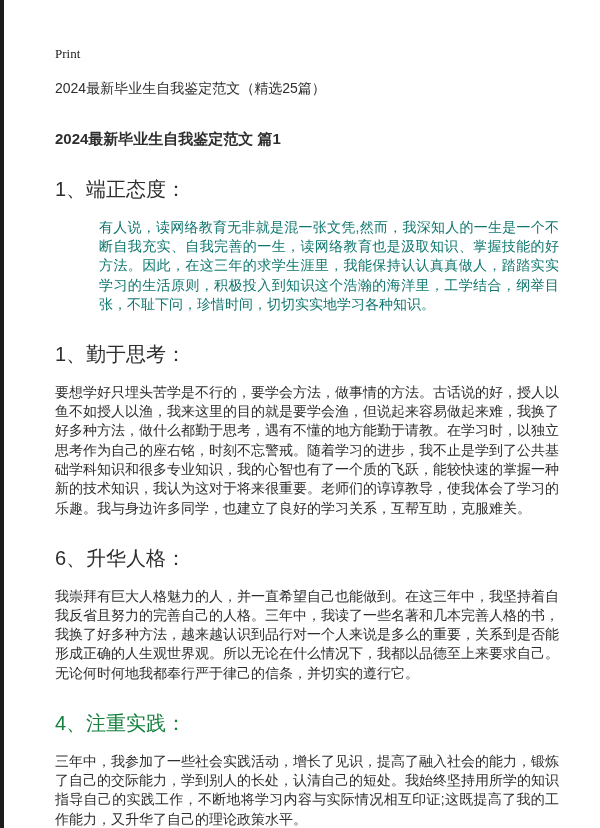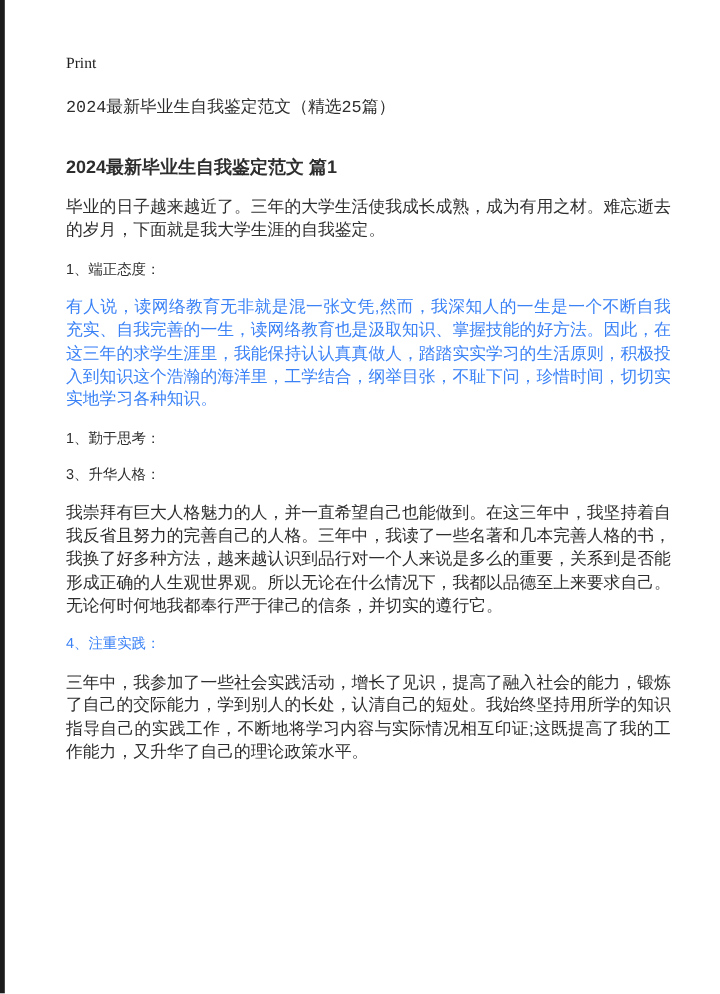--- a/index.html
+++ b/index.html
@@ -34,59 +34,58 @@
     margin: 26px 0 0 0;
     text-align: center;
     font-size: 22px;
     font-weight: bold;
     letter-spacing: 0.5px;
   }
   .subtitle {
     margin-top: 18px;
     font-size: 14px;
     font-weight: normal;
-    font-family: Liberation Mono, monospace;
   }
   .section-title {
     margin-top: 32px;
     font-size: 15px;
     font-weight: bold;
   }
   p.body-text {
     margin: 14px 0 0 0;
     font-size: 14px;
     line-height: 1.38;
     text-align: justify;
   }
   p.num-heading {
-    margin: 14px 0 0 0;
-    font-size: 12px;
+    margin: 27px 0 0 0;
+    font-size: 20px;
     line-height: 1.38;
   }
 </style>
 </head>
 <body>
 
 <div class="left-edge"></div>
 
 <div class="page">
 
   <span class="print-link">Print</span>
 
 
   <div class="subtitle" style="color: rgb(46, 46, 46);">2024最新毕业生自我鉴定范文（精选25篇）</div>
 
   <div class="section-title" style="color: rgb(46, 46, 46);">2024最新毕业生自我鉴定范文 篇1</div>
 
-  <p class="body-text" style="color: rgb(46, 46, 46);">毕业的日子越来越近了。三年的大学生活使我成长成熟，成为有用之材。难忘逝去的岁月，下面就是我大学生涯的自我鉴定。</p>
 
   <p class="num-heading" style="color: rgb(46, 46, 46);">1、端正态度：</p>
-  <p class="body-text" style="color: #3b82f6;">有人说，读网络教育无非就是混一张文凭,然而，我深知人的一生是一个不断自我充实、自我完善的一生，读网络教育也是汲取知识、掌握技能的好方法。因此，在这三年的求学生涯里，我能保持认认真真做人，踏踏实实学习的生活原则，积极投入到知识这个浩瀚的海洋里，工学结合，纲举目张，不耻下问，珍惜时间，切切实实地学习各种知识。</p>
+  <p class="body-text" style="color: #0f766e; margin-left: 44px;">有人说，读网络教育无非就是混一张文凭,然而，我深知人的一生是一个不断自我充实、自我完善的一生，读网络教育也是汲取知识、掌握技能的好方法。因此，在这三年的求学生涯里，我能保持认认真真做人，踏踏实实学习的生活原则，积极投入到知识这个浩瀚的海洋里，工学结合，纲举目张，不耻下问，珍惜时间，切切实实地学习各种知识。</p>
 
   <p class="num-heading" style="color: rgb(46, 46, 46);">1、勤于思考：</p>
+  <p class="body-text" style="color: rgb(46, 46, 46);">要想学好只埋头苦学是不行的，要学会方法，做事情的方法。古话说的好，授人以鱼不如授人以渔，我来这里的目的就是要学会渔，但说起来容易做起来难，我换了好多种方法，做什么都勤于思考，遇有不懂的地方能勤于请教。在学习时，以独立思考作为自己的座右铭，时刻不忘警戒。随着学习的进步，我不止是学到了公共基础学科知识和很多专业知识，我的心智也有了一个质的飞跃，能较快速的掌握一种新的技术知识，我认为这对于将来很重要。老师们的谆谆教导，使我体会了学习的乐趣。我与身边许多同学，也建立了良好的学习关系，互帮互助，克服难关。</p>
 
-  <p class="num-heading" style="color: rgb(46, 46, 46);">3、升华人格：</p>
+  <p class="num-heading" style="color: rgb(46, 46, 46);">6、升华人格：</p>
   <p class="body-text" style="color: rgb(46, 46, 46);">我崇拜有巨大人格魅力的人，并一直希望自己也能做到。在这三年中，我坚持着自我反省且努力的完善自己的人格。三年中，我读了一些名著和几本完善人格的书，我换了好多种方法，越来越认识到品行对一个人来说是多么的重要，关系到是否能形成正确的人生观世界观。所以无论在什么情况下，我都以品德至上来要求自己。无论何时何地我都奉行严于律己的信条，并切实的遵行它。</p>
 
-  <p class="num-heading" style="color: #3b82f6;">4、注重实践：</p>
+  <p class="num-heading" style="color: #15803d;">4、注重实践：</p>
   <p class="body-text" style="color: rgb(46, 46, 46);">三年中，我参加了一些社会实践活动，增长了见识，提高了融入社会的能力，锻炼了自己的交际能力，学到别人的长处，认清自己的短处。我始终坚持用所学的知识指导自己的实践工作，不断地将学习内容与实际情况相互印证;这既提高了我的工作能力，又升华了自己的理论政策水平。</p>
 
 </div>
 
 </body></html>

